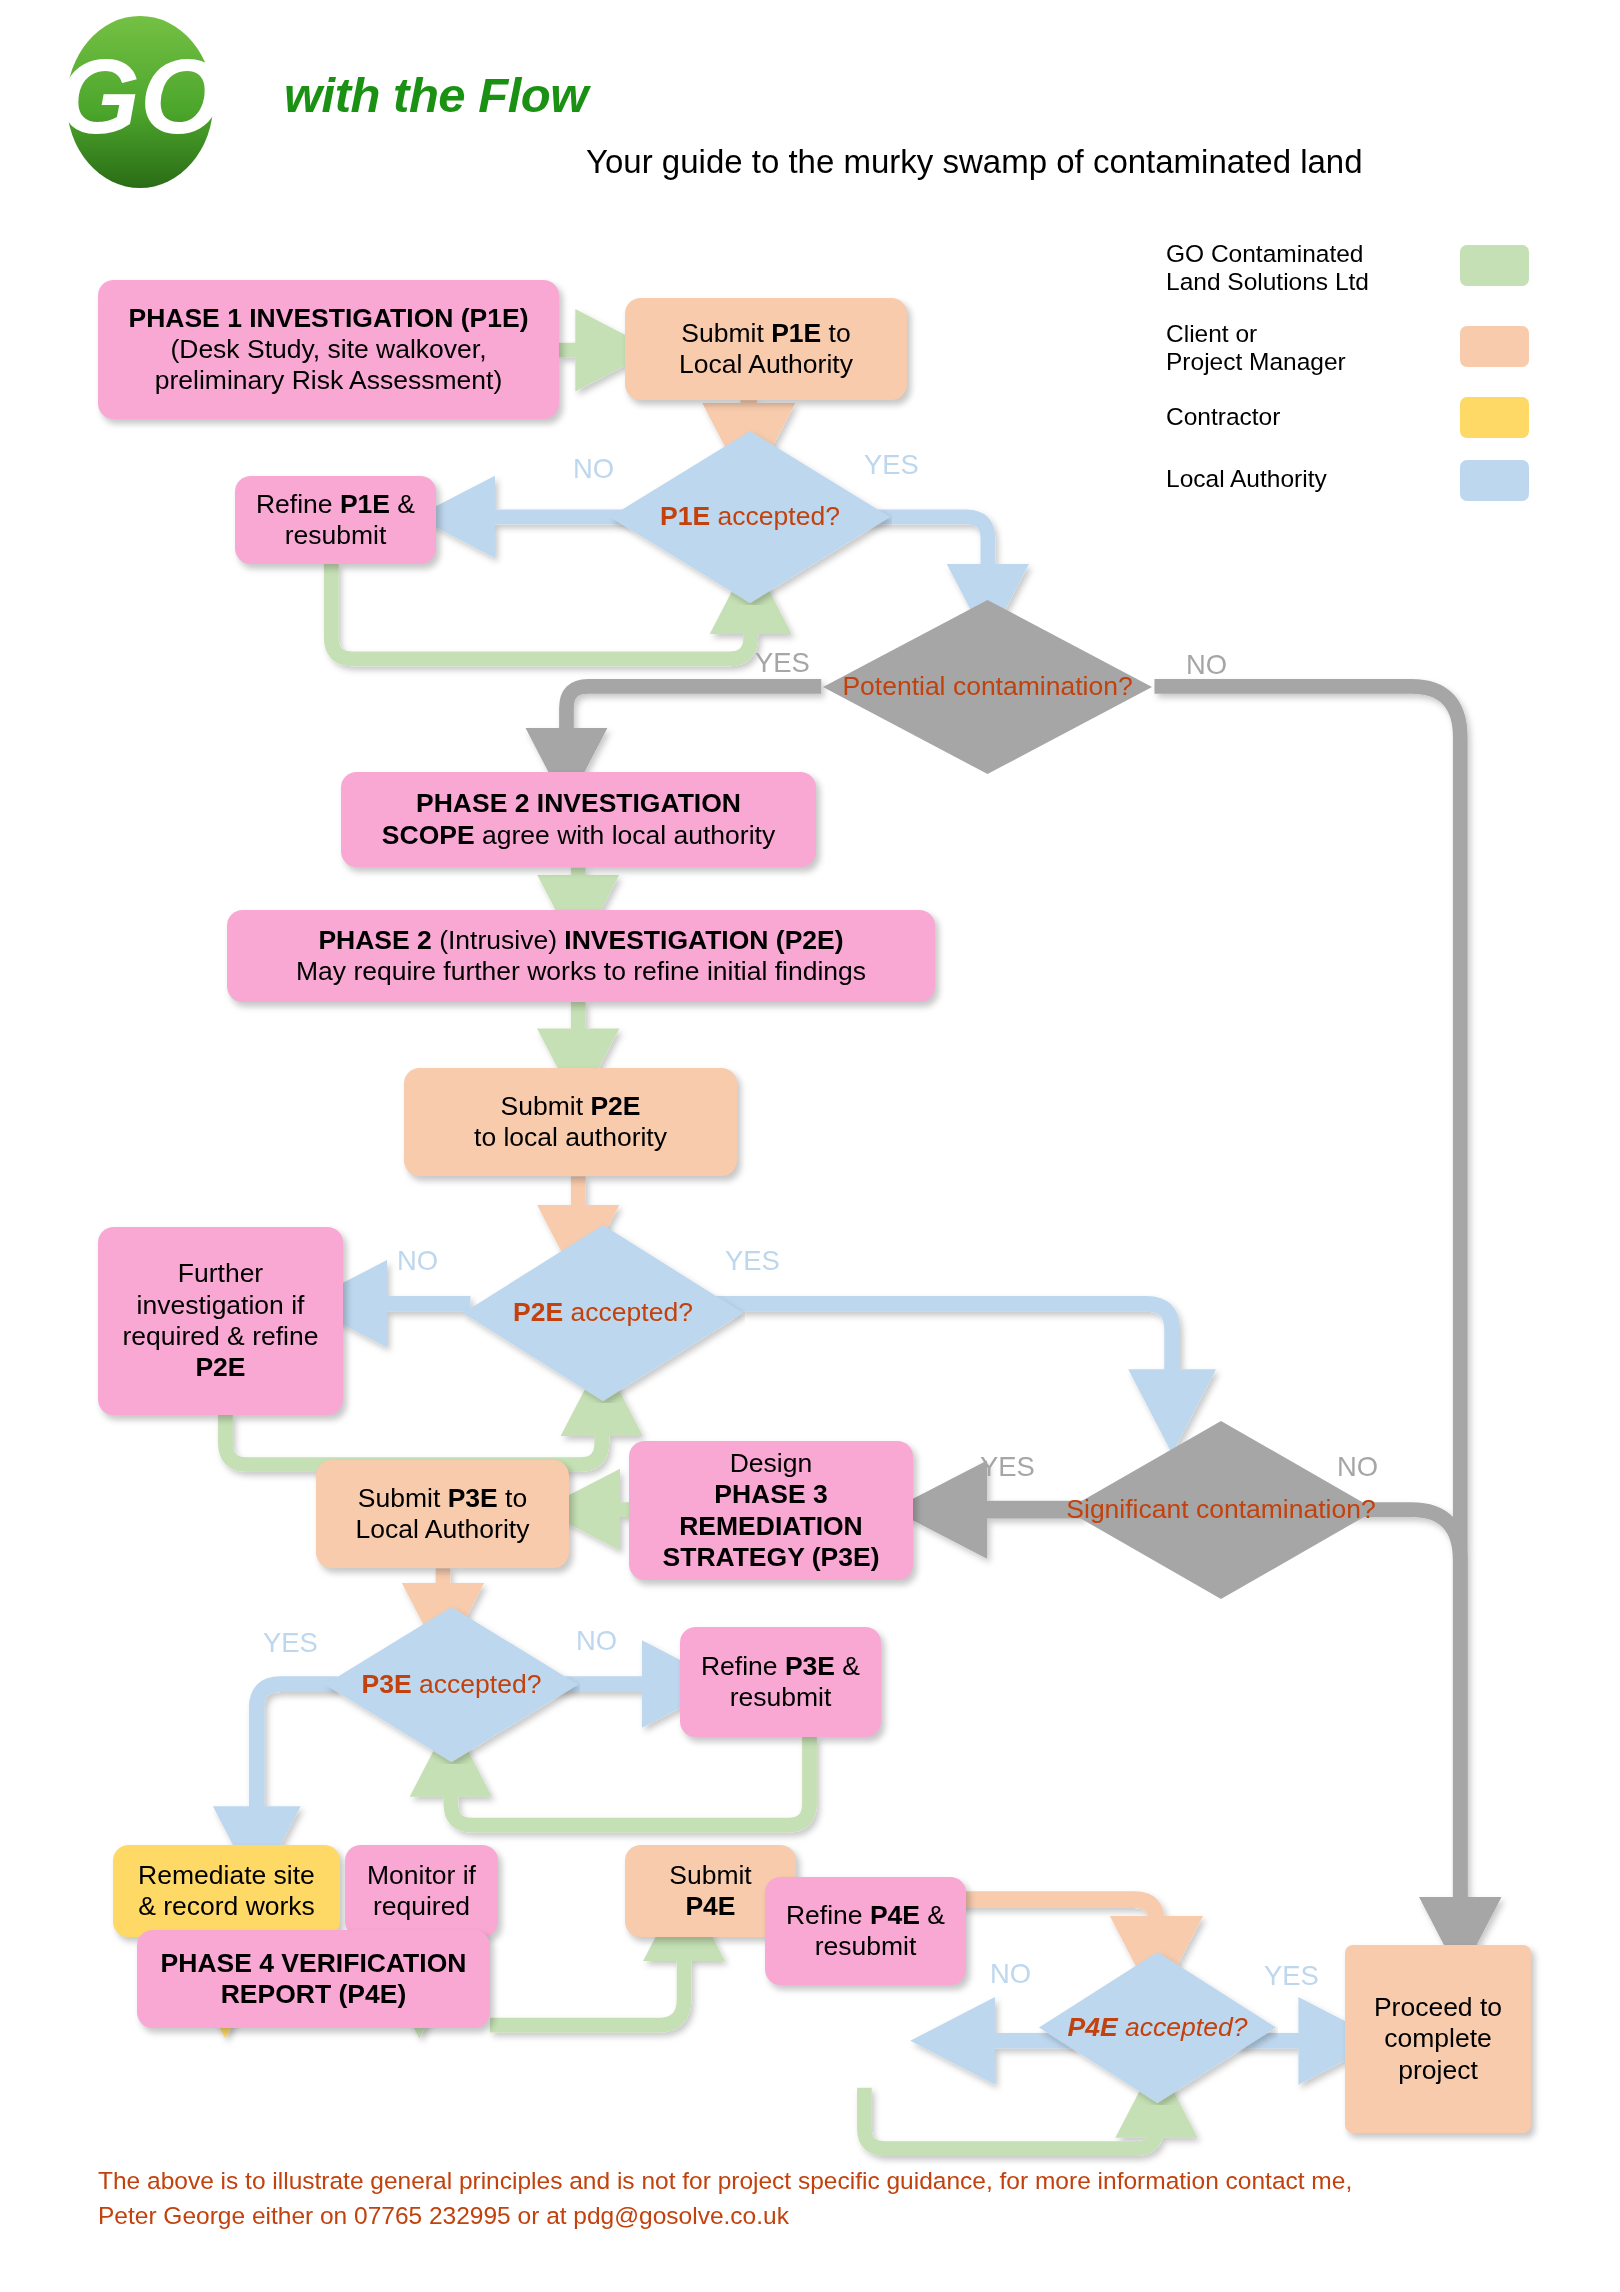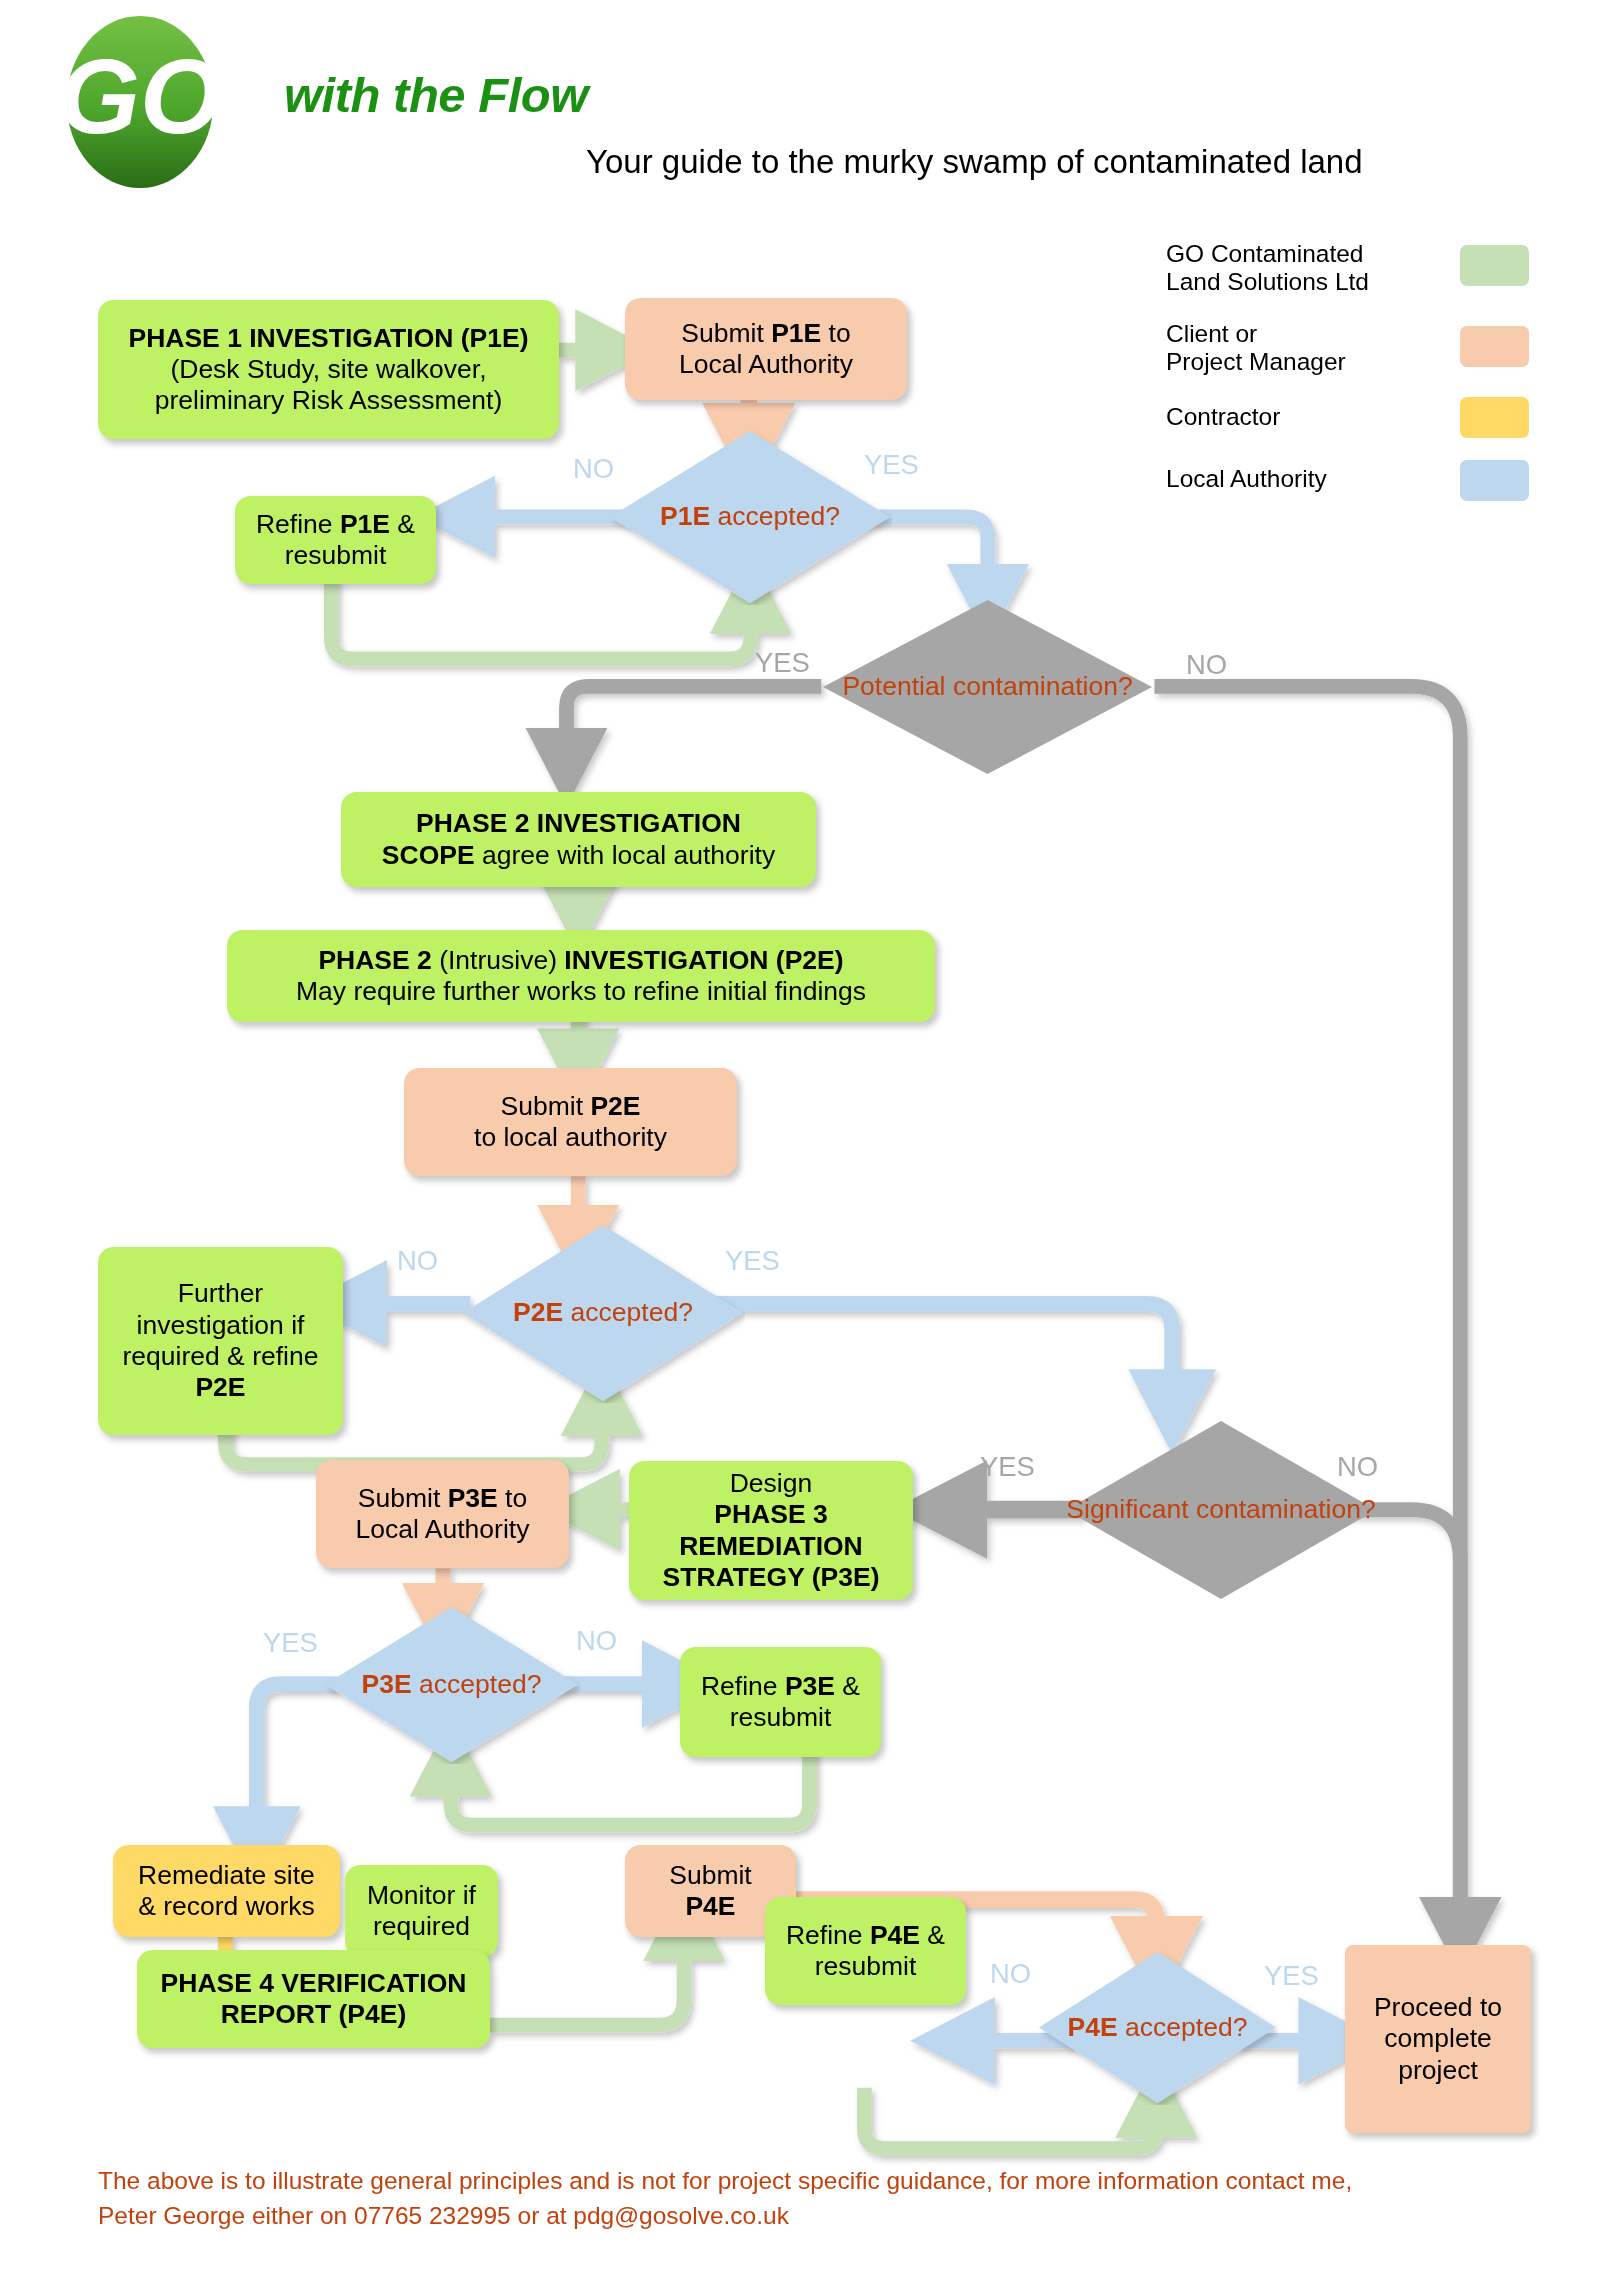--- a/index.html
+++ b/index.html
@@ -31,21 +31,21 @@
   
   .node{
     position:absolute;box-sizing:border-box;
     display:flex;align-items:center;justify-content:center;text-align:center;
     border-radius:15.7px;
     font-size:26.5px;line-height:1.18;color:#000;
     padding:5.9px 9.8px;
     box-shadow:3.9px 4.9px 6.9px rgba(0,0,0,.22);
   }
   .node span{display:block;}
-  .green{background:#bef264;margin-top:20px;}
+  .green{background:#f9a8d4;}
   .peach{background:#f8cbad;}
   .yellow{background:#ffd966;}
   .sq{border-radius:8px;}
 
   .diamond{
     position:absolute;display:flex;align-items:center;justify-content:center;
     text-align:center;font-size:26.5px;line-height:1.18;color:#c2410c;
   }
   .diamond .dshape{position:absolute;left:0;top:0;width:100%;height:100%;}
   .diamond .dtext{position:relative;z-index:2;}
@@ -335,21 +335,21 @@
     </div>
   </div>
 
   <div class="node peach" style="left:625px;top:1845px;width:171px;height:92px;">
     <div>
       <span>Submit</span>
       <span><b>P4E</b></span>
     </div>
   </div>
 
-  <div class="diamond" style="left:1037px;top:1950px;width:241px;height:155px;">
+  <div class="diamond" style="left:1037px;top:1950px;width:241px;height:155px;font-style:italic;">
     <svg class="dshape" viewBox="0 0 246 158" preserveAspectRatio="none">
       <polygon points="123,2 244,79 123,156 2,79" fill="#bdd7ee" filter="url(#sh)"></polygon>
     </svg>
     <div class="dtext">
       <span><b>P4E</b></span>
       <span>accepted?</span>
     </div>
   </div>
 
   <div class="node green" style="left:765px;top:1877px;width:201px;height:108px;">

